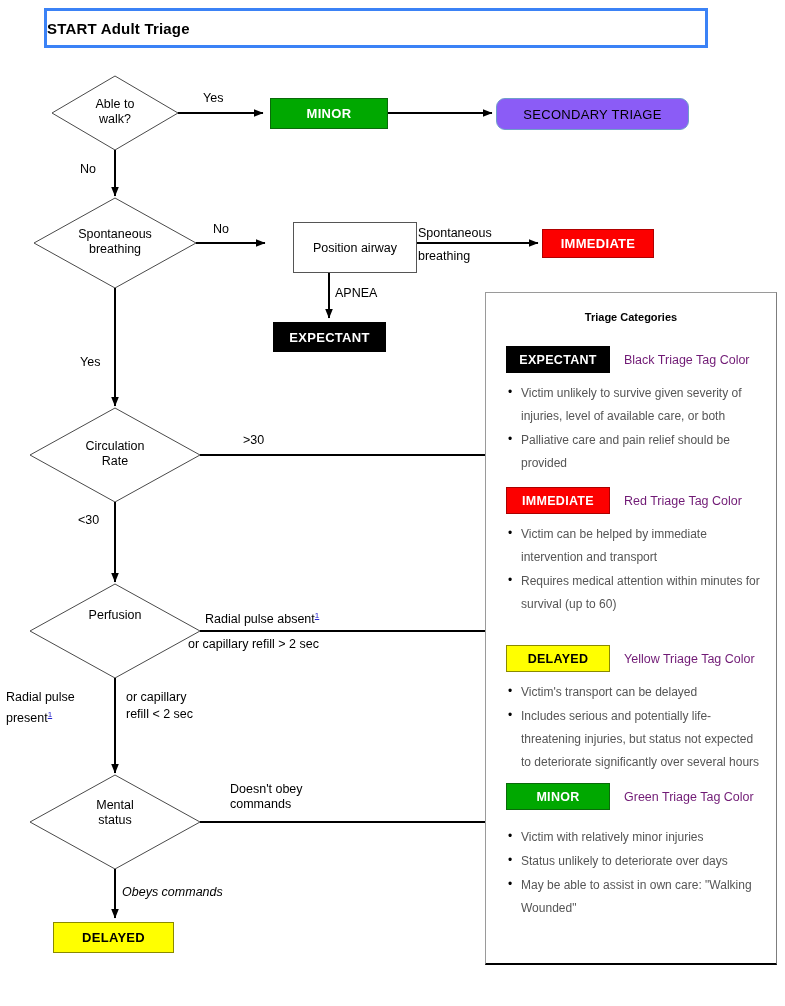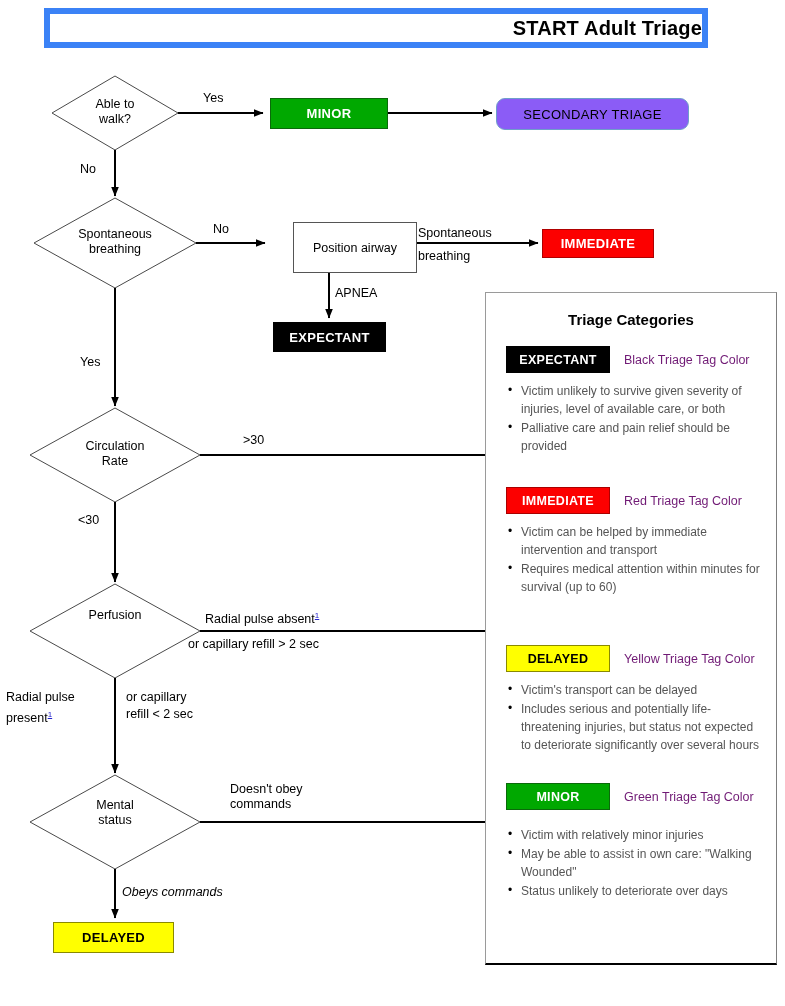--- a/index.html
+++ b/index.html
@@ -18,24 +18,24 @@
     overflow: hidden;
     background: #ffffff;
   }
 
   
   .abs { position: absolute; box-sizing: border-box; }
 
   
   .title-bar {
     left: 44px; top: 8px; width: 664px; height: 40px;
-    border: 6px solid #3b82f6;
+    border: 3px solid #3b82f6;
     background: #fff;
-    display: flex; align-items: center; justify-content: flex-end;
-    font-size: 20px; font-weight: bold; letter-spacing: .2px;
+    display: flex; align-items: center; justify-content: flex-start;
+    font-size: 15px; font-weight: bold; letter-spacing: .2px;
   }
   .diamond-label {
     position: absolute;
     text-align: center;
     font-size: 12.5px;
     line-height: 15px;
     color: #000;
     white-space: pre-line;
   }
 
@@ -79,21 +79,21 @@
   
   .panel {
     left: 485px; top: 292px; width: 292px; height: 673px;
     background: #ffffff;
     border: 1px solid #9a9a9a;
     border-right-color: #7d7d7d;
     border-bottom: 2px solid #000;
   }
   .panel-title {
     position: absolute; left: 0; right: 0; top: 18px;
-    text-align: center; font-size: 15px; font-weight: bold;
+    text-align: center; font-size: 11px; font-weight: bold;
     color: #000;
   }
   .cat-block { position: absolute; left: 20px; right: 12px; }
   .cat-head { display: flex; align-items: center; }
   .cat-chip {
     width: 104px; height: 27px;
     display: flex; align-items: center; justify-content: center;
     font-size: 12.5px; font-weight: bold; letter-spacing: .3px;
     box-sizing: border-box;
   }
@@ -104,21 +104,21 @@
   .cat-tagtext {
     margin-left: 14px; font-size: 12.5px; color: #701a75;
   }
   .cat-list {
     margin: 9px 0 0 0; padding: 0; list-style: none;
   }
   .cat-list li {
     position: relative;
     padding-left: 15px;
     font-size: 12px;
-    line-height: 18px;
+    line-height: 23px;
     color: #555555;
     margin-bottom: 1px;
   }
   .cat-list li::before {
     content: "\2022";
     position: absolute; left: 2px; top: -1px;
     color: #000; font-size: 12px;
   }
 
   svg.layer {
@@ -296,19 +296,19 @@
       </ul>
     </div>
 
     <div class="cat-block" style="top:490px;">
       <div class="cat-head">
         <div class="cat-chip green">MINOR</div>
         <div class="cat-tagtext">Green Triage Tag Color</div>
       </div>
       <ul class="cat-list" style="margin-top:16px;">
         <li>Victim with relatively minor injuries</li>
+        <li>Status unlikely to deteriorate over days</li>
         <li>May be able to assist in own care: "Walking Wounded"</li>
-        <li>Status unlikely to deteriorate over days</li>
       </ul>
     </div>
   </div>
 
 </div>
 
 </body></html>

